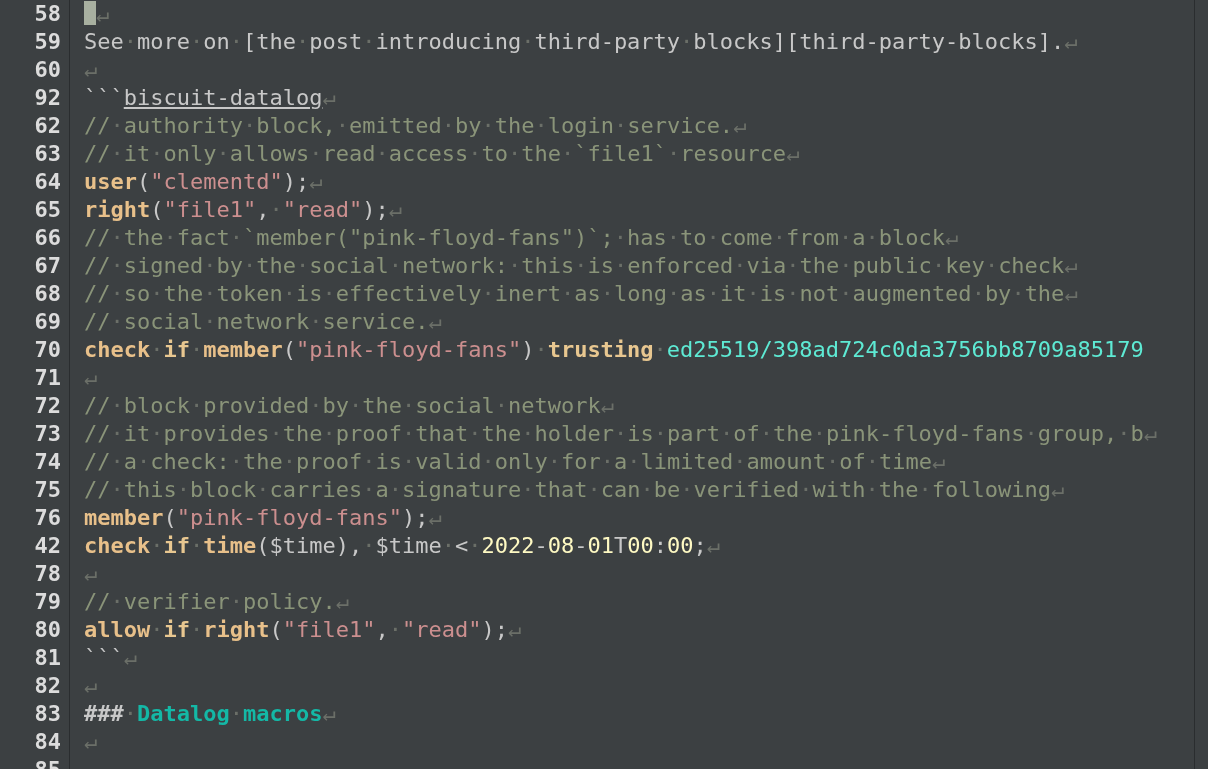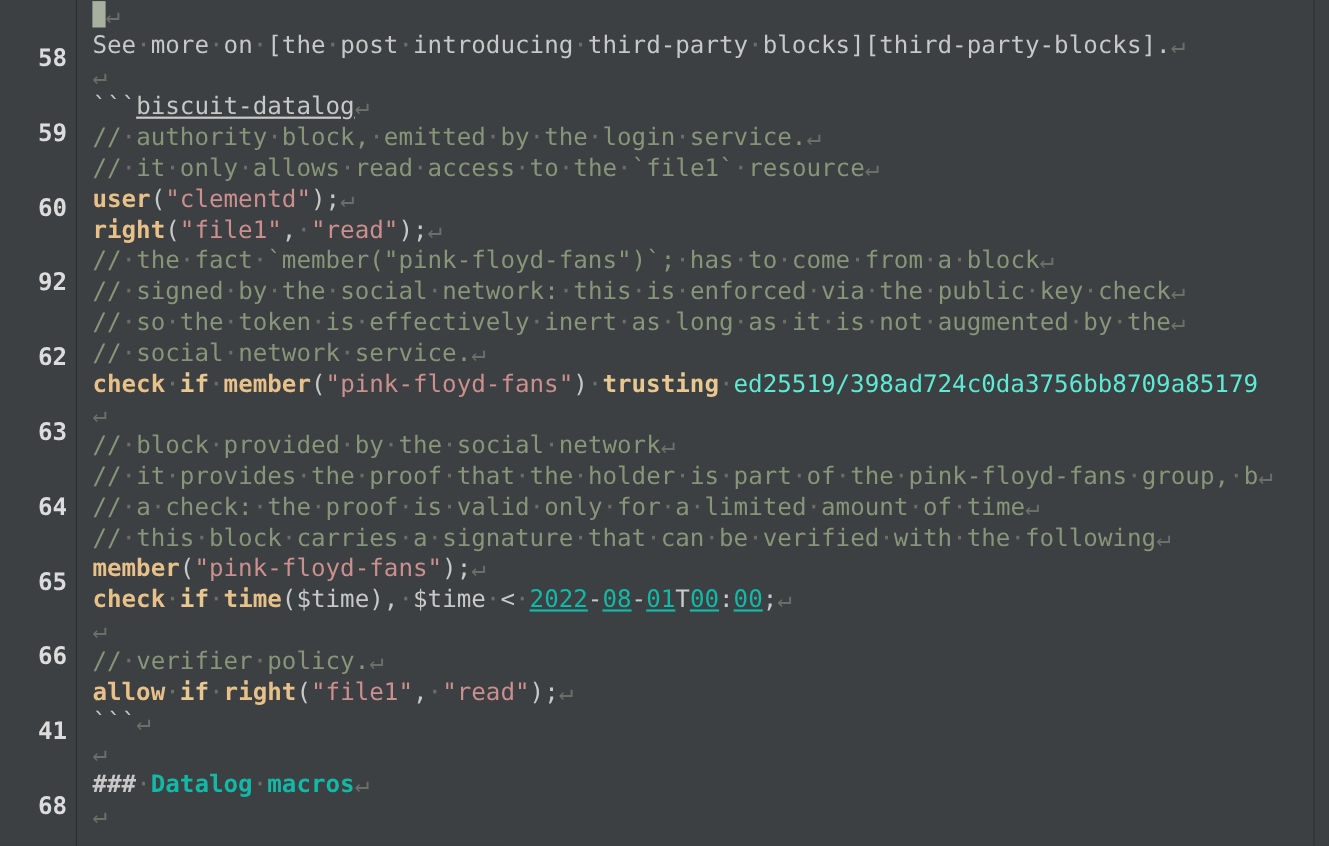--- a/index.html
+++ b/index.html
@@ -22,21 +22,20 @@
     border-right: 1px solid #2a2d2f;
     padding-top: 0;
     flex-shrink: 0;
   }
   .gutter-line {
     height: 28px;
     color: #dcdcdc;
     text-align: right;
     padding-right: 8px;
     font-weight: 600;
-    margin-top: 40px;
   }
   .scroll-indicator {
     width: 14px;
     background: #3c4042;
     border-left: 1px solid #2a2d2f;
     flex-shrink: 0;
   }
   .code-area {
     flex: 1;
     background: #3c4042;
@@ -52,21 +51,21 @@
     position: relative;
   }
   .ws-dot   { color: #6b6f68; }
   .eol      { color: #6b6f68; }
   .comment  { color: #8a9479; }
   .kw       { color: #e8c08a; font-weight: 600; }   
   .kw2      { color: #e8c790; font-weight: 600; }   
   .str      { color: #cc8f8f; }                     
   .punct    { color: #c8c8c8; }
   .underline { text-decoration: underline; text-decoration-color: #c8c8c8; }
-  .num-dt   { color: #14b8a6; text-decoration: underline; }                     
+  .num-dt   { color: #fef9c3; }                     
   .dt-sep   { color: #c8c8c8; }                     
   .dollar   { color: #c8c8c8; }
   .long-id  { color: #5eead4; }
   .hash     { color: #c8c8c8; font-weight: 600; }
   .heading-word { color: #14b8a6; font-weight: 600; }
   .block-cursor {
     display: inline-block;
     width: 12px;
     height: 24px;
     background: #a8b0a0;
@@ -89,21 +88,21 @@
   <div class="gutter" id="gutter">
       <div class="gutter-line">58</div>
       <div class="gutter-line">59</div>
       <div class="gutter-line">60</div>
       <div class="gutter-line">92</div>
       <div class="gutter-line">62</div>
       <div class="gutter-line">63</div>
       <div class="gutter-line">64</div>
       <div class="gutter-line">65</div>
       <div class="gutter-line">66</div>
-      <div class="gutter-line">41</div>
+      <div class="gutter-line">67</div>
       <div class="gutter-line">68</div>
       <div class="gutter-line">69</div>
       <div class="gutter-line">70</div>
       <div class="gutter-line">71</div>
       <div class="gutter-line">72</div>
       <div class="gutter-line">73</div>
       <div class="gutter-line">74</div>
       <div class="gutter-line">75</div>
       <div class="gutter-line">76</div>
       <div class="gutter-line">42</div>

